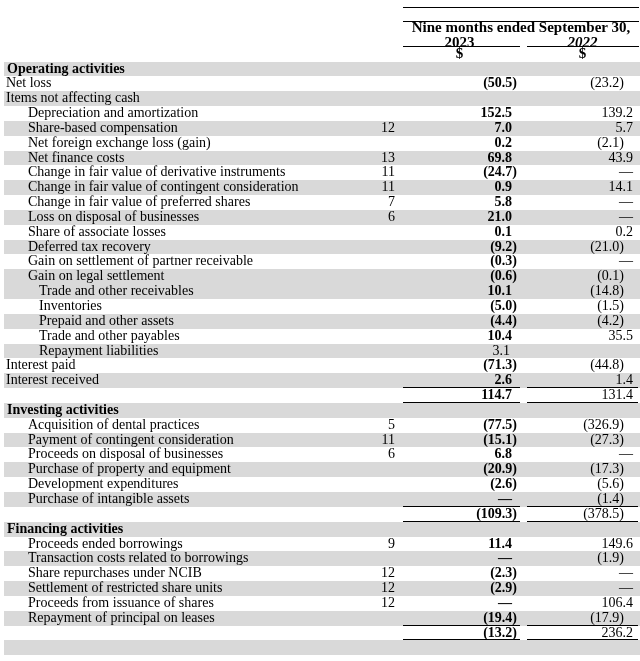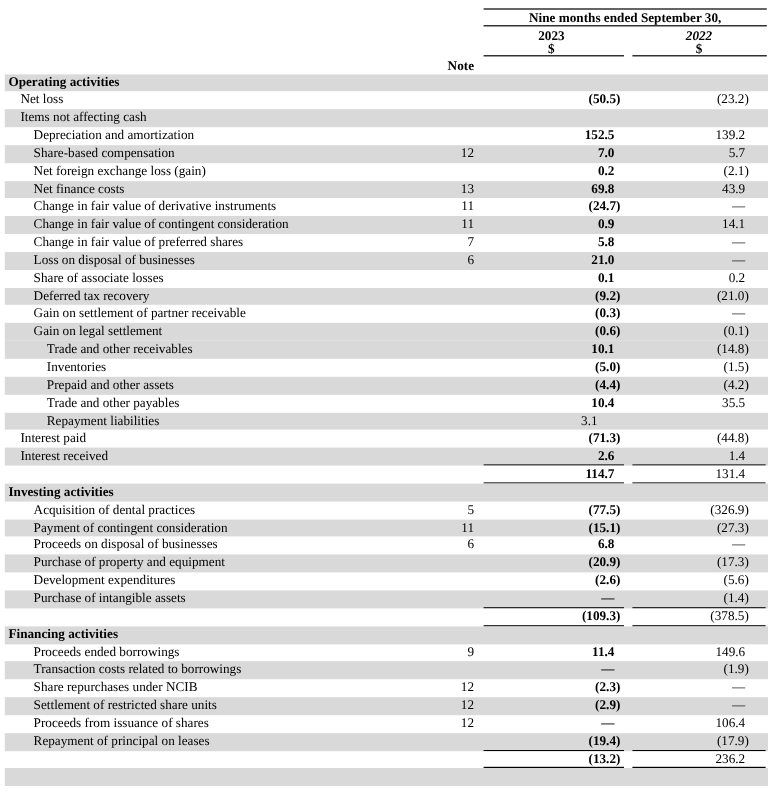--- a/index.html
+++ b/index.html
@@ -22,61 +22,62 @@
   }
   
   .hrule{position:absolute;height:1px;background:var(--rule);}
   #rule-top{left:403px;width:236px;top:7px;}
   #rule-mid{left:403px;width:236px;top:21px;}
   #rule-col1{left:403px;width:117px;top:46px;}
   #rule-col2{left:527px;width:112px;top:46px;}
   .htxt{
     position:absolute;
     font-weight:bold;
-    font-size:11px;
+    font-size:15px;
     line-height:12px;
     white-space:nowrap;
+    margin-top:12px;
   }
   #period-label{left:403px;width:236px;top:8.5px;text-align:center;}
   #year-2023{left:399px;width:121px;top:23.5px;text-align:center;}
   #year-2022{left:527px;width:111px;top:23.5px;text-align:center;font-style:italic;}
   #cur-2023{left:399px;width:121px;top:34.5px;text-align:center;}
   #cur-2022{left:527px;width:111px;top:34.5px;text-align:center;}
   #note-label{left:340px;width:55px;top:48.5px;text-align:right;}
   
   #rows{
     position:absolute;
     left:0;right:0;top:61.5px;
   }
   .row{
     position:relative;
     height:14.85px;
     display:flex;
     align-items:flex-start;
-    font-size:11px;
+    font-size:14px;
     line-height:14.85px;
   }
   .row.shaded::before{
     content:"";
     position:absolute;left:4px;right:0;top:0;bottom:0;
     background:var(--stripe);
     z-index:0;
   }
   .row > span{position:relative;z-index:1;white-space:nowrap;overflow:hidden;}
   .c-label{flex:0 0 342px;box-sizing:border-box;}
   .c-label.ind0{padding-left:7px;}
-  .c-label.ind1{padding-left:17px;}
+  .c-label.ind1{padding-left:6px;}
   .c-label.ind2{padding-left:28px;}
   .c-label.ind3{padding-left:39px;}
   .c-label.section{font-weight:bold;}
   .c-note{flex:0 0 57px;box-sizing:border-box;text-align:right;padding-right:4px;}
   .c-v{box-sizing:border-box;text-align:right;}
   .v23{flex:0 0 123px;padding-right:10px;font-weight:bold;}
   .v23.paren{padding-right:5px;}
-  .v22{flex:0 0 118px;padding-right:19px;}
+  .v22{flex:0 0 118px;padding-right:7px;}
   .v22.paren{padding-right:16px;}
   .row.uline .c-v::after{
     content:"";
     position:absolute;bottom:0;height:1px;background:var(--rule);
   }
   .row.uline .v23{position:relative;}
   .row.uline .v22{position:relative;}
   .row.uline .v23::after{left:4px;right:2px;}
   .row.uline .v22::after{left:5px;right:2px;}
 </style>

